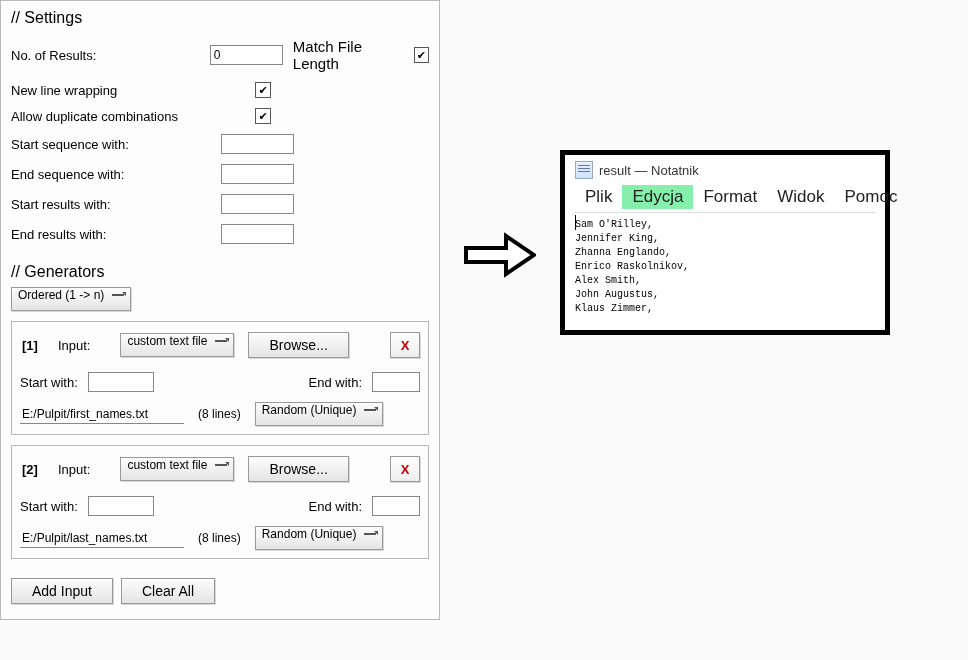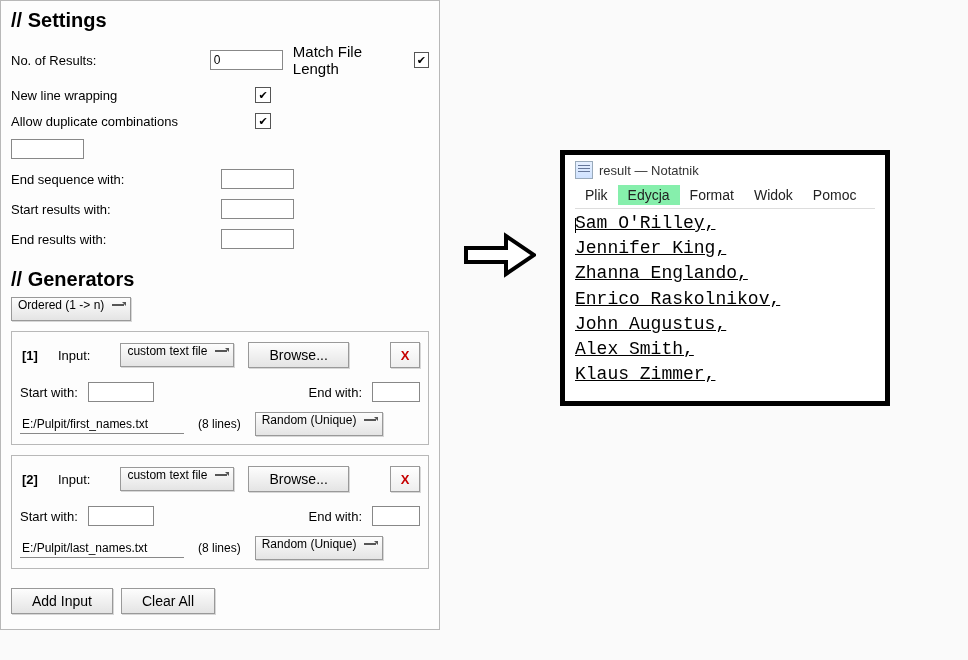--- a/index.html
+++ b/index.html
@@ -19,22 +19,22 @@
   
   .panel {
     width: 440px;
     border: 1px solid #b8b8b8;
     background: #fdfdfd;
     margin: 0;
     padding: 8px 10px 10px 10px;
     box-sizing: border-box;
   }
   .section-title {
-    font-size: 20px;
-    font-weight: bold;
+    font-size: 16px;
+    font-weight: normal;
     margin-bottom: 6px;
   }
   .row {
     display: flex;
     align-items: center;
     padding: 5px 0;
   }
   .row .lab {
     width: 210px;
     font-size: 13px;
@@ -193,36 +193,35 @@
     position:relative;
   }
   .note-title .icon::after{
     content:"";
     position:absolute;left:2px;top:3px;right:2px;height:1px;background:#679;
     box-shadow:0 3px #679,0 6px #679;
   }
   .note-menu {
     display:flex;
     border-bottom:1px solid #ddd;
-    font-size:14px;
+    font-size:17px;
     color:#222;
     padding-bottom:3px;
   }
   .note-menu span{
     padding:2px 10px;
     cursor:default;
   }
   .note-menu .sel{ background:#86efac; }
   .note-body{
     font-family: Consolas, "Courier New", monospace;
-    font-size:18px;
+    font-size:10px;
     line-height:1.4;
     padding-top:2px;
     white-space:pre;
-    text-decoration:underline;
   }
   .note-body .cursor-line::before{
     content:"";
     display:inline-block;
     width:1px;height:15px;
     background:#000;
     vertical-align:text-bottom;
     margin-right:-1px;
   }
 </style>
@@ -247,20 +246,21 @@
       <span class="lab" style="width:244px">New line wrapping</span>
       <span class="chk">✔</span>
     </div>
 
     <div class="row">
       <span class="lab" style="width:244px">Allow duplicate combinations</span>
       <span class="chk">✔</span>
     </div>
 
     <div class="row">
+      <span class="lab">Start sequence with:</span>
       <input type="text" class="small" value="" style="">
     </div>
     <div class="row">
       <span class="lab">End sequence with:</span>
       <input type="text" class="small" value="" style="">
     </div>
     <div class="row">
       <span class="lab">Start results with:</span>
       <input type="text" class="small" value="" style="">
     </div>
@@ -357,16 +357,16 @@
       <span class="icon"></span>
       <span>result — Notatnik</span>
     </div>
     <div class="note-menu" id="note-menu">
         <span>Plik</span>
         <span class="sel">Edycja</span>
         <span>Format</span>
         <span>Widok</span>
         <span>Pomoc</span>
       </div>
-    <div class="note-body" id="note-body"><div class="cursor-line">Sam O'Rilley,</div><div>Jennifer King,</div><div>Zhanna Englando,</div><div>Enrico Raskolnikov,</div><div>John Augustus,</div><div>Alex Smith,</div><div>Klaus Zimmer,</div></div>
+    <div class="note-body" id="note-body"><div class="cursor-line">Sam O'Rilley,</div><div>Jennifer King,</div><div>Zhanna Englando,</div><div>Enrico Raskolnikov,</div><div>Alex Smith,</div><div>John Augustus,</div><div>Klaus Zimmer,</div></div>
   </div>
 
 </div>
 
 </body></html>

